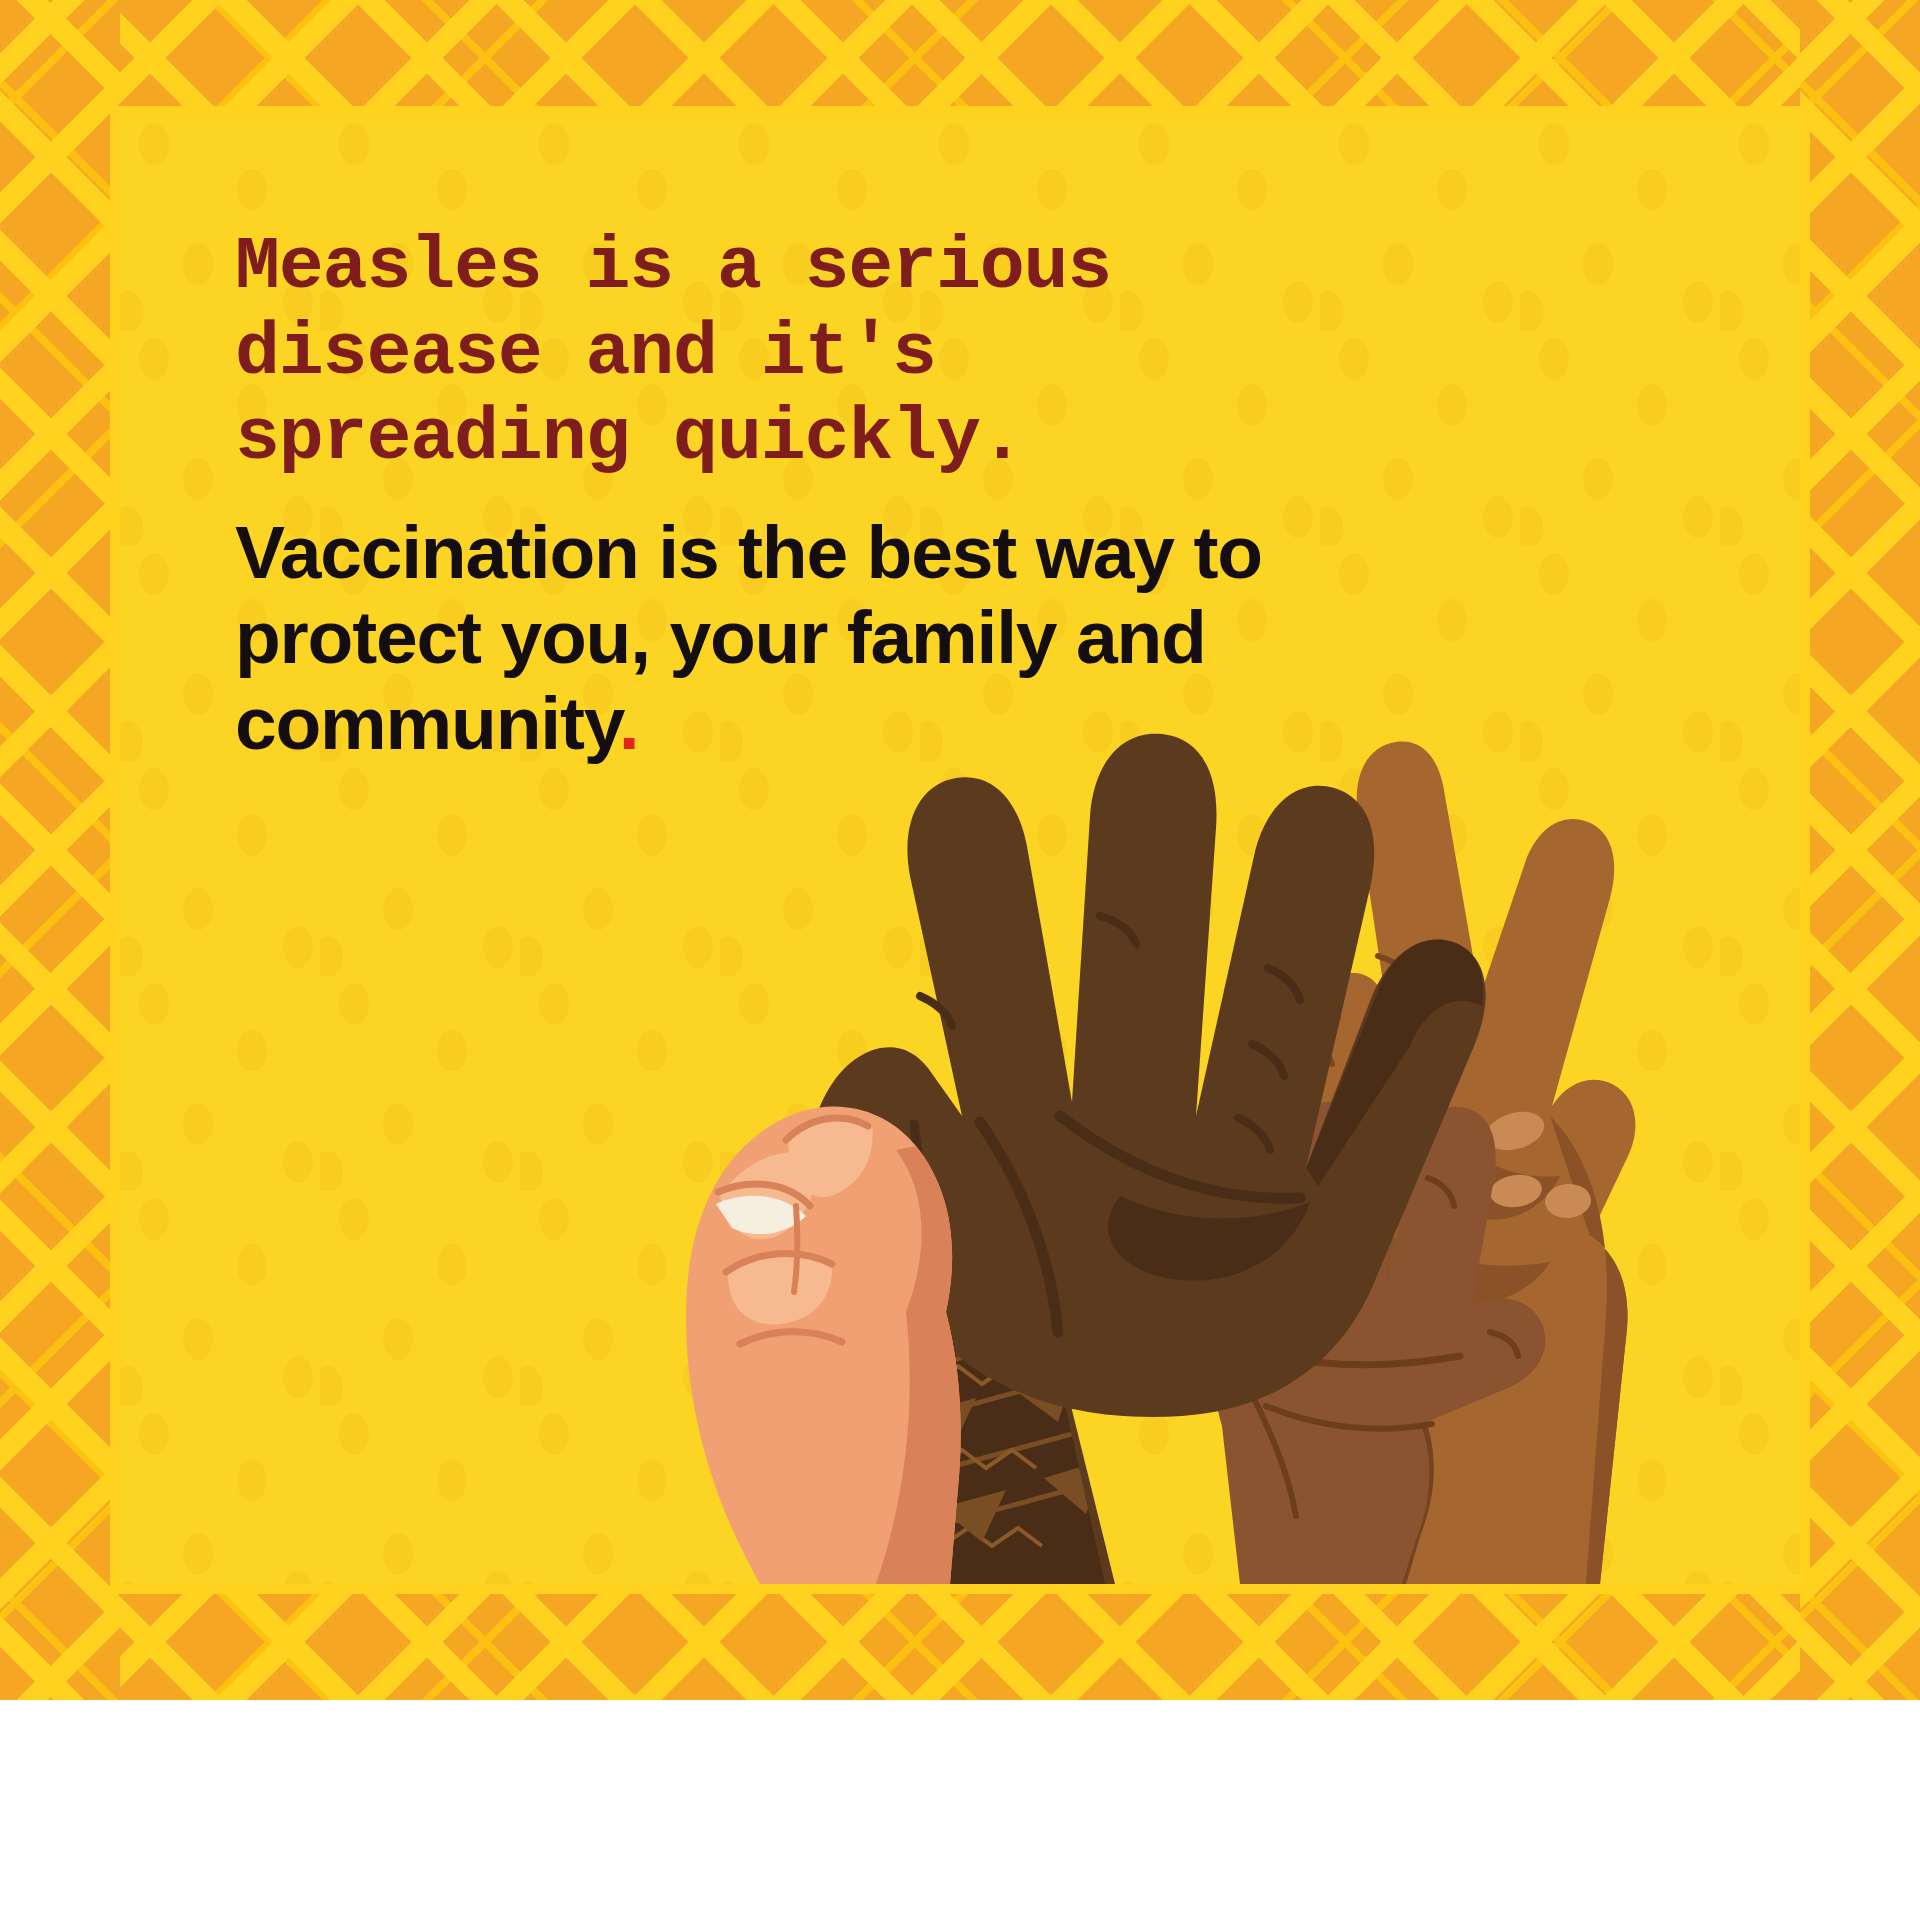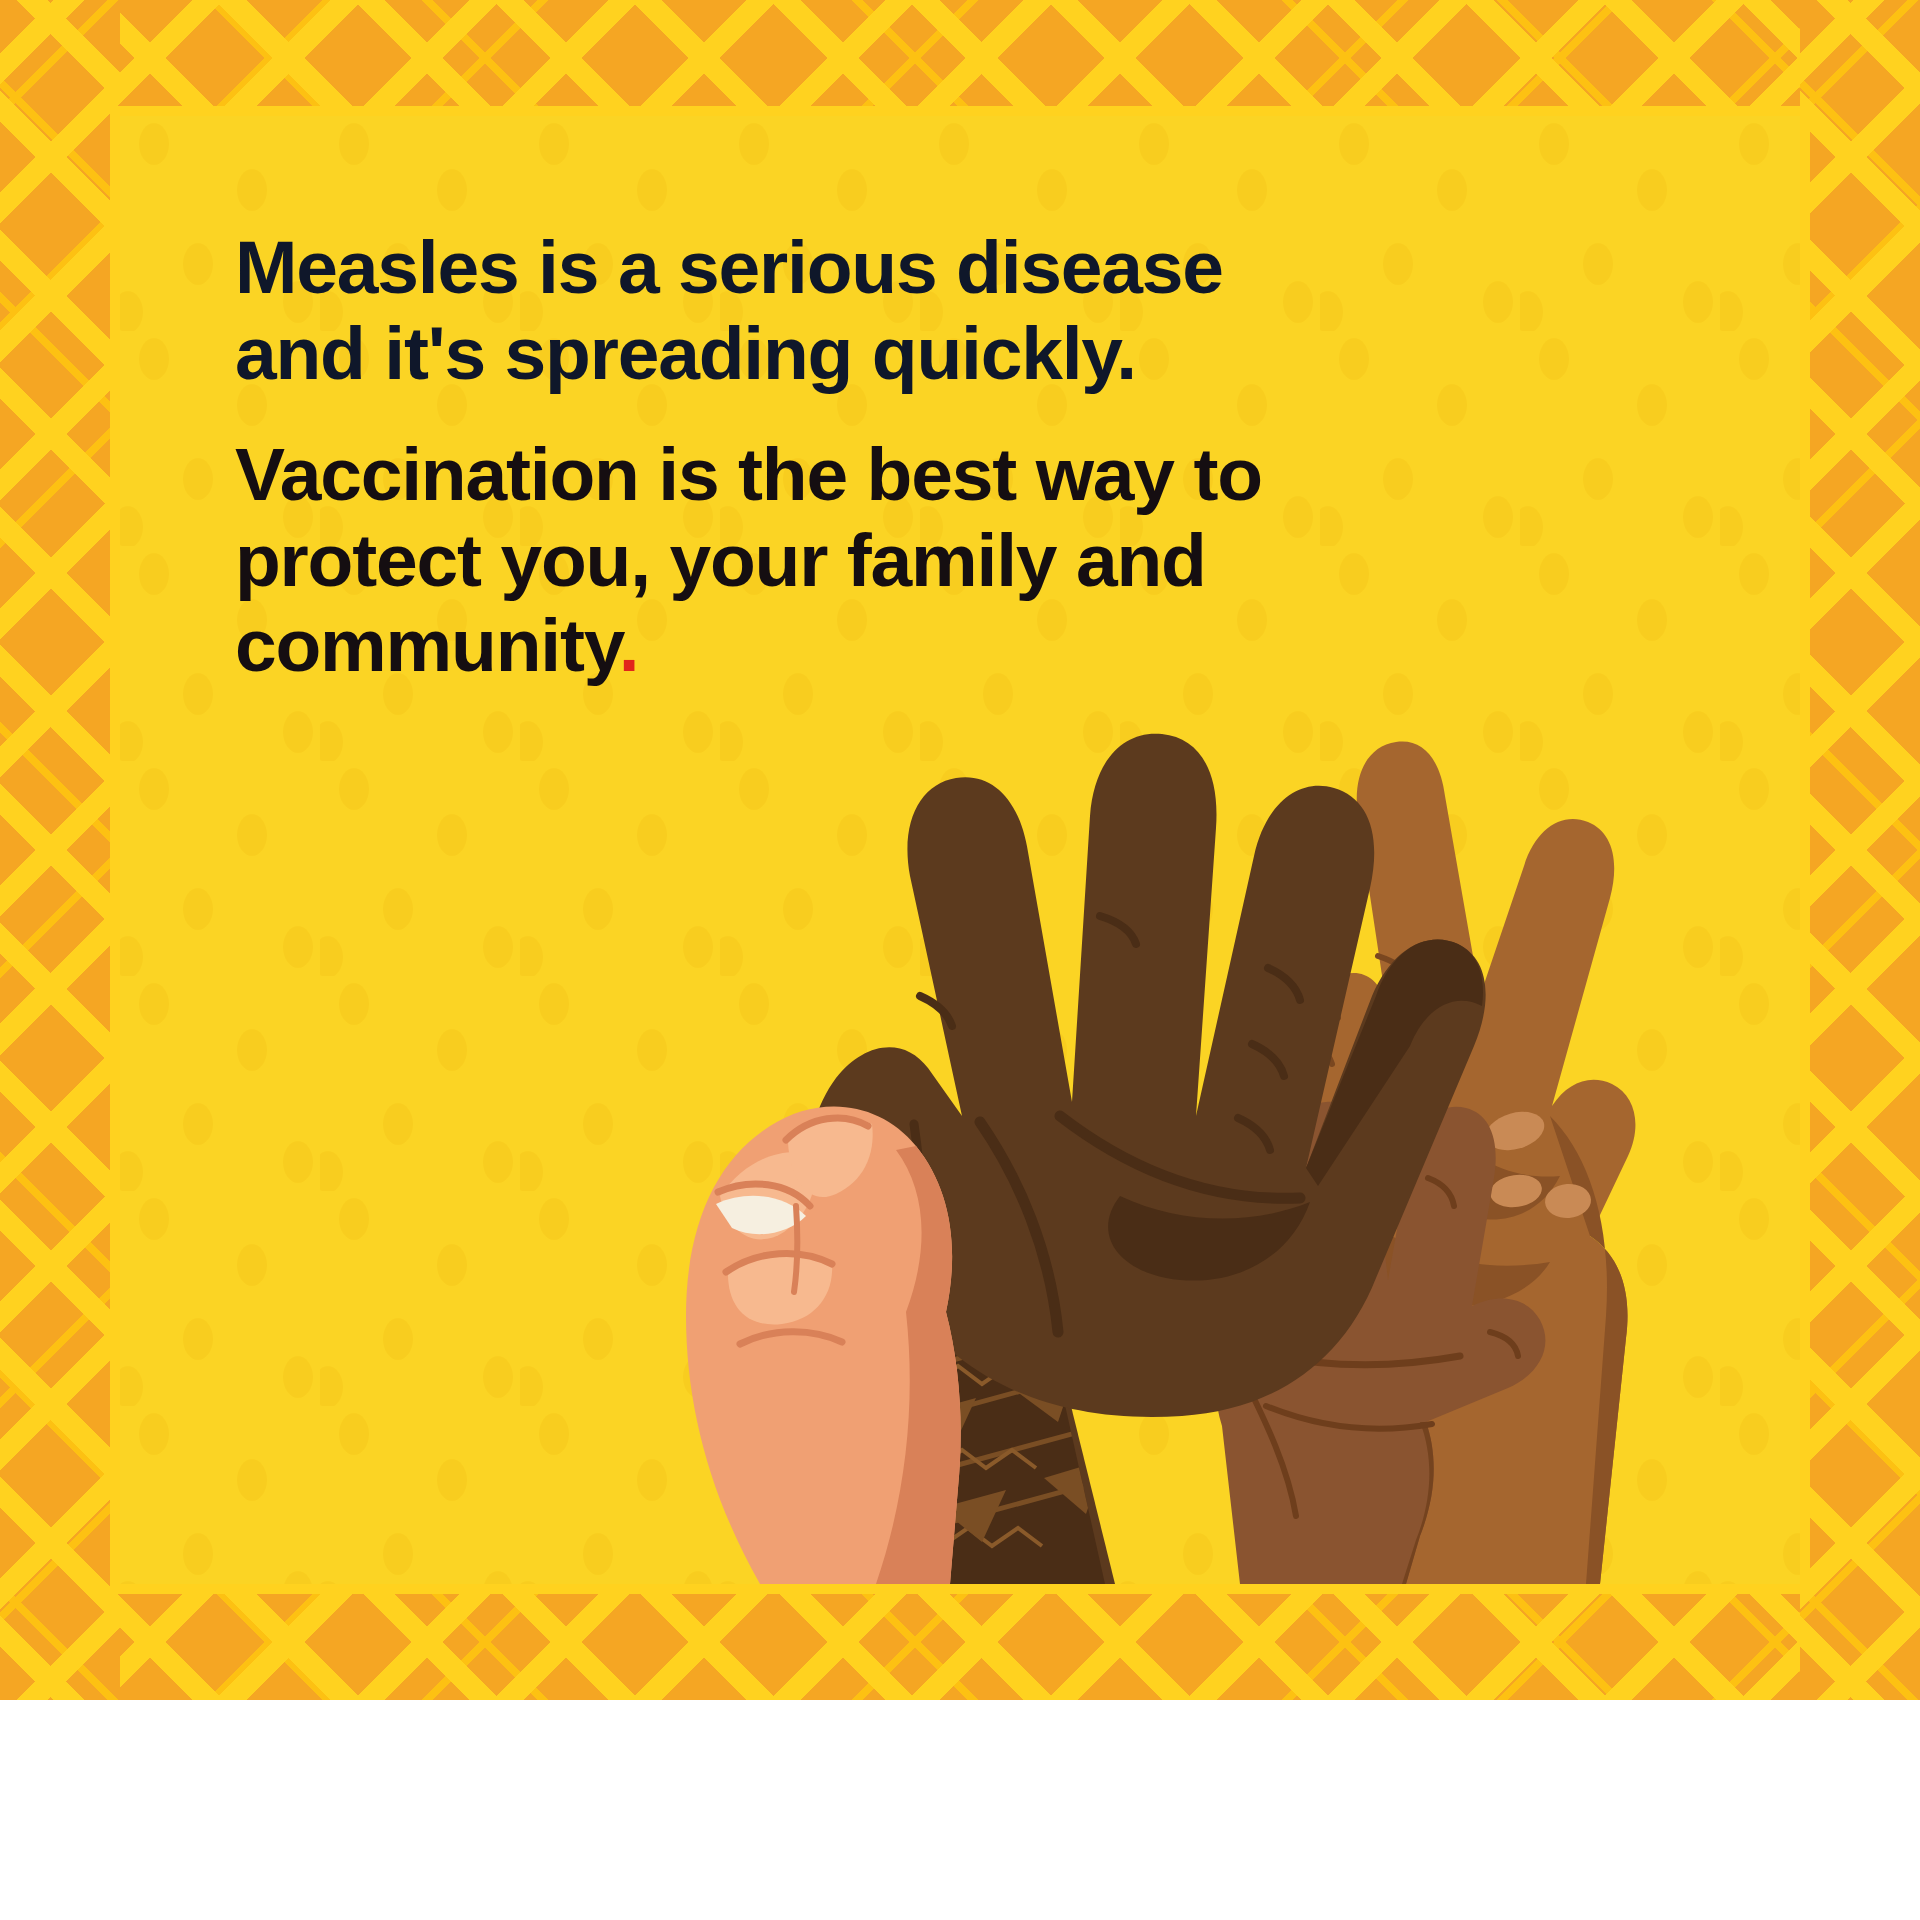--- a/index.html
+++ b/index.html
@@ -44,22 +44,22 @@
   
   #speckle{position:absolute;inset:0;opacity:.55;}
 
   
   #copy{position:absolute;left:235px;top:225px;width:1060px;z-index:30;}
   .headline{
     font-family:"Liberation Sans",sans-serif;
     font-weight:bold;font-size:75px;line-height:1.14;
     letter-spacing:-1.2px;margin:0;
   }
-  #headline-red{color:#0f172a;}
-  #headline-black{color:#150E11;margin-top:36px;}
+  #headline-red{color:#7f1d1d;font-family:Liberation Mono, monospace;}
+  #headline-black{color:#150E11;margin-top:28px;}
   .red-dot{color:#E1251B;}
 
   
   #hands{position:absolute;left:0;top:0;width:1680px;height:1468px;}
 
   
   #footer{position:absolute;left:0;top:1700px;width:1920px;height:220px;background:#ffffff;}
 </style>
 </head>
 <body>

